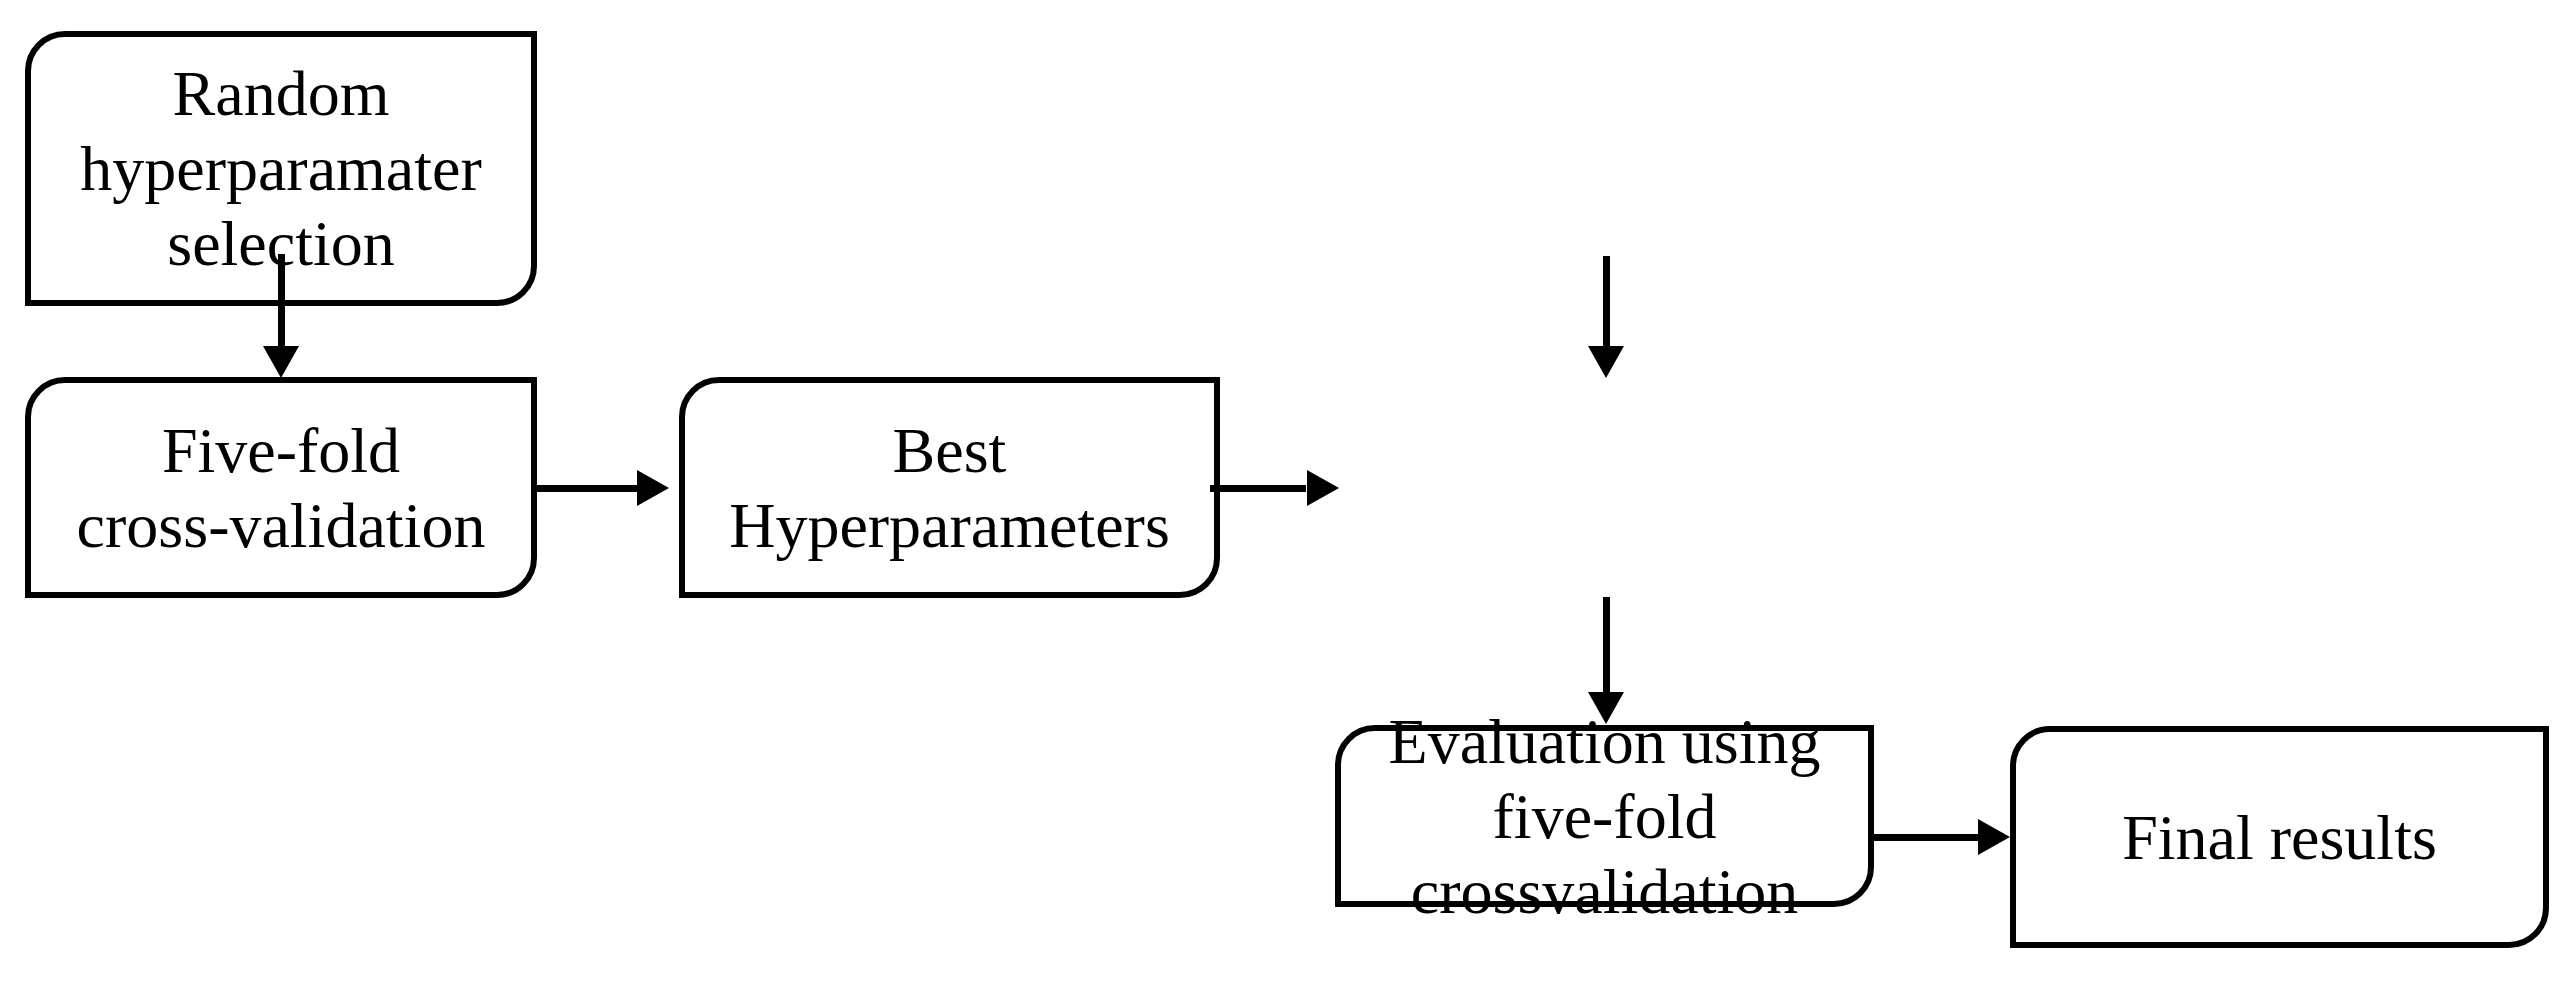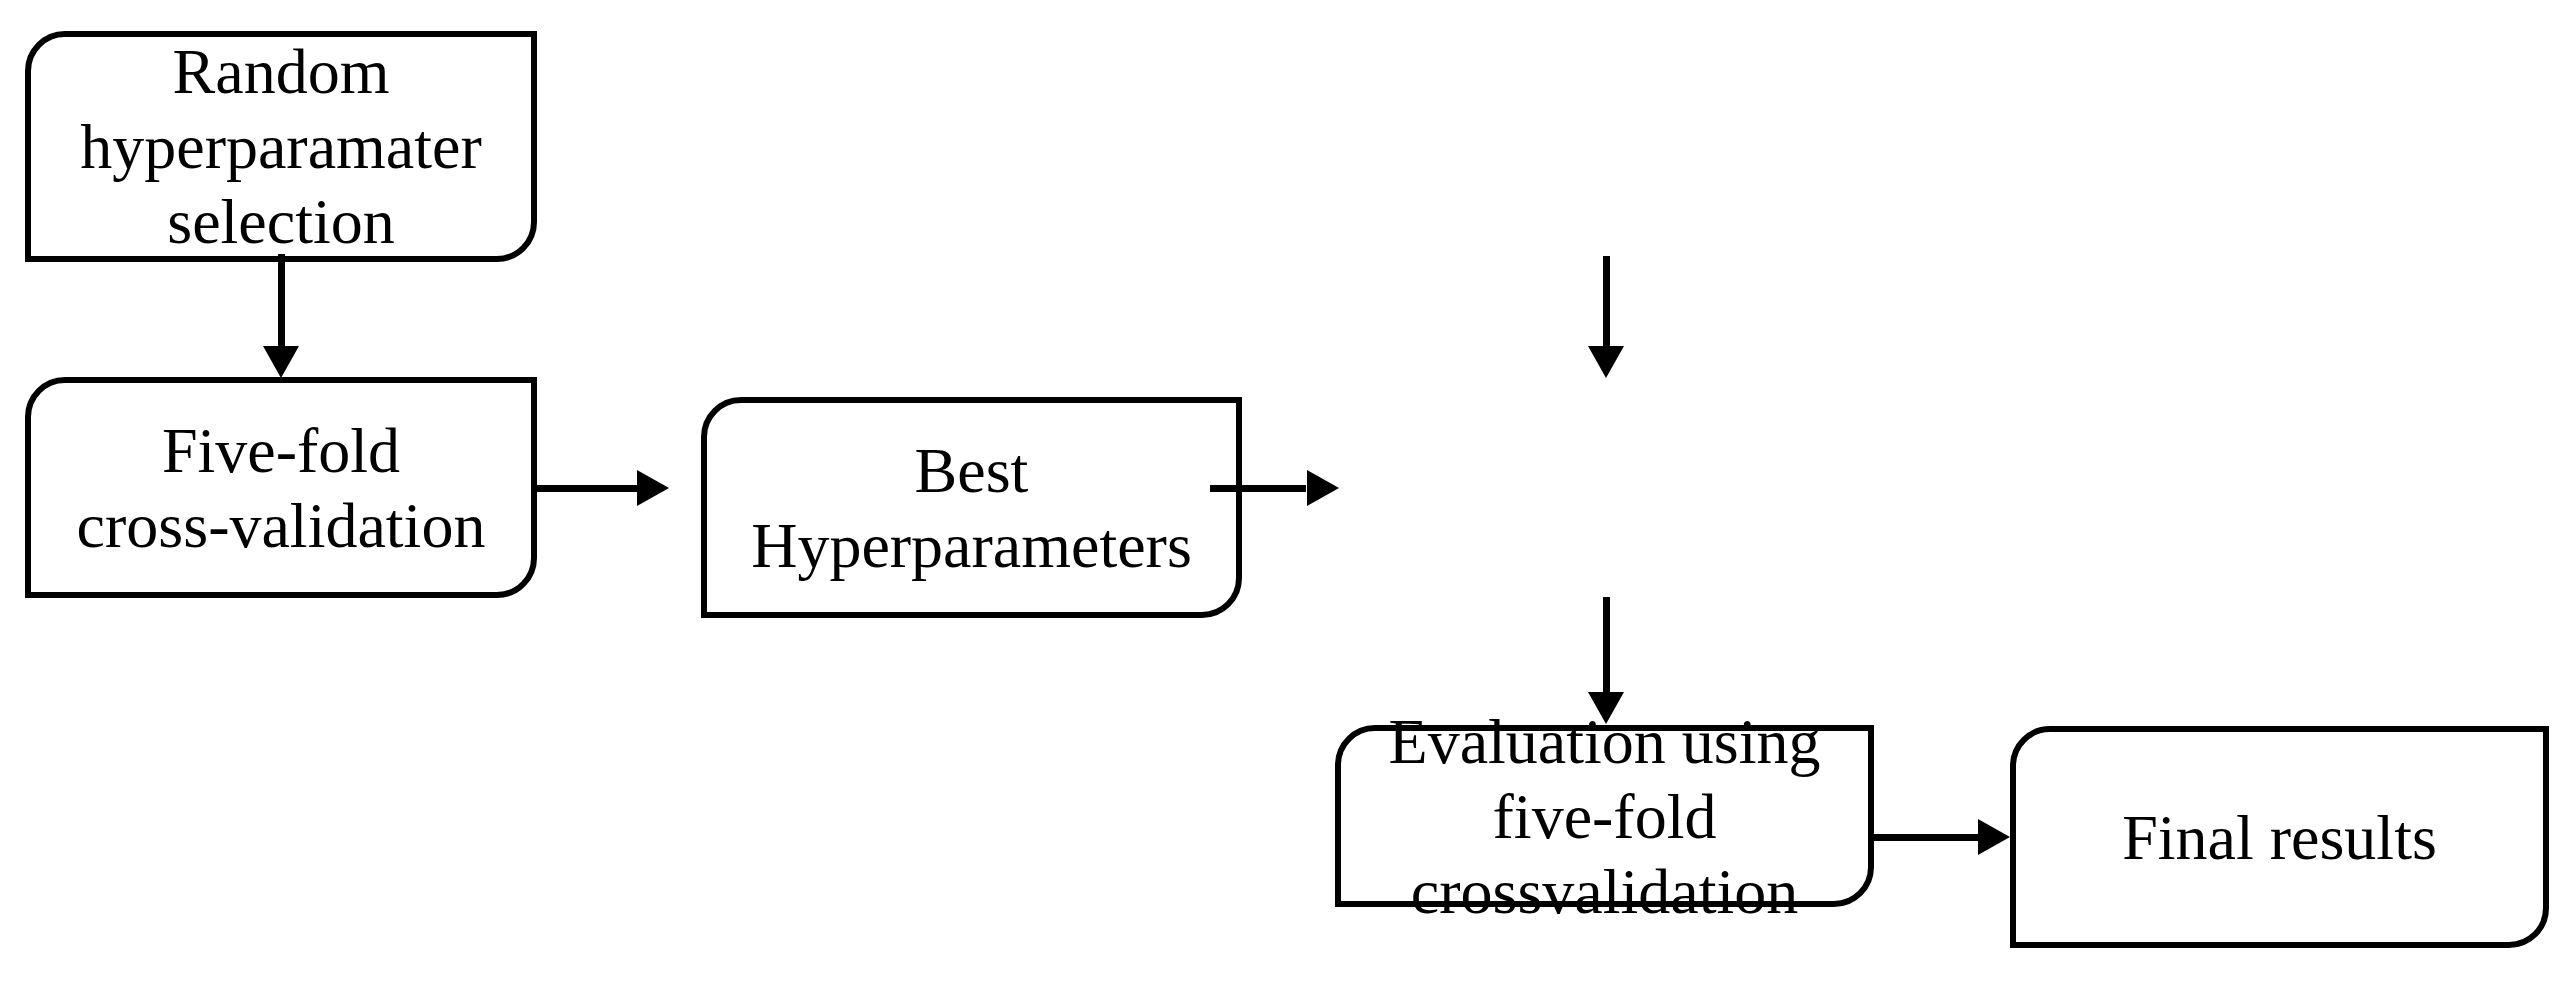--- a/index.html
+++ b/index.html
@@ -26,23 +26,23 @@
   }
   .node .label {
     font-family: "Liberation Serif", "DejaVu Serif", serif;
     font-size: 64px;
     line-height: 75px;
     color: #000000;
     text-align: center;
     white-space: pre-line;
   }
   
-  #node-random     { left: 25px;   top: 31px;  width: 512px; height: 231px; }
+  #node-random     { left: 25px;   top: 31px;  width: 512px; height: 275px; }
   #node-fivefold   { left: 25px;   top: 377px; width: 512px; height: 221px; }
-  #node-besthp     { left: 701px;  top: 377px; width: 541px; height: 221px; margin-top: 20px; }
+  #node-besthp     { left: 679px;  top: 377px; width: 541px; height: 221px; }
   #node-dataset    { left: 1339px; top: 35px;  width: 535px; height: 221px; }
   #node-retrained  { left: 1339px; top: 377px; width: 535px; height: 220px; }
   #node-evaluation { left: 1335px; top: 725px; width: 539px; height: 182px; }
   #node-final      { left: 2010px; top: 726px; width: 539px; height: 222px; justify-content: center; }
 
   .arrow { position: absolute; left: 0; top: 0; width: 0; height: 0; }
   .shaft { position: absolute; background: #000000; }
   .head-down {
     position: absolute; width: 0; height: 0;
     border-left: 18.3px solid transparent;

